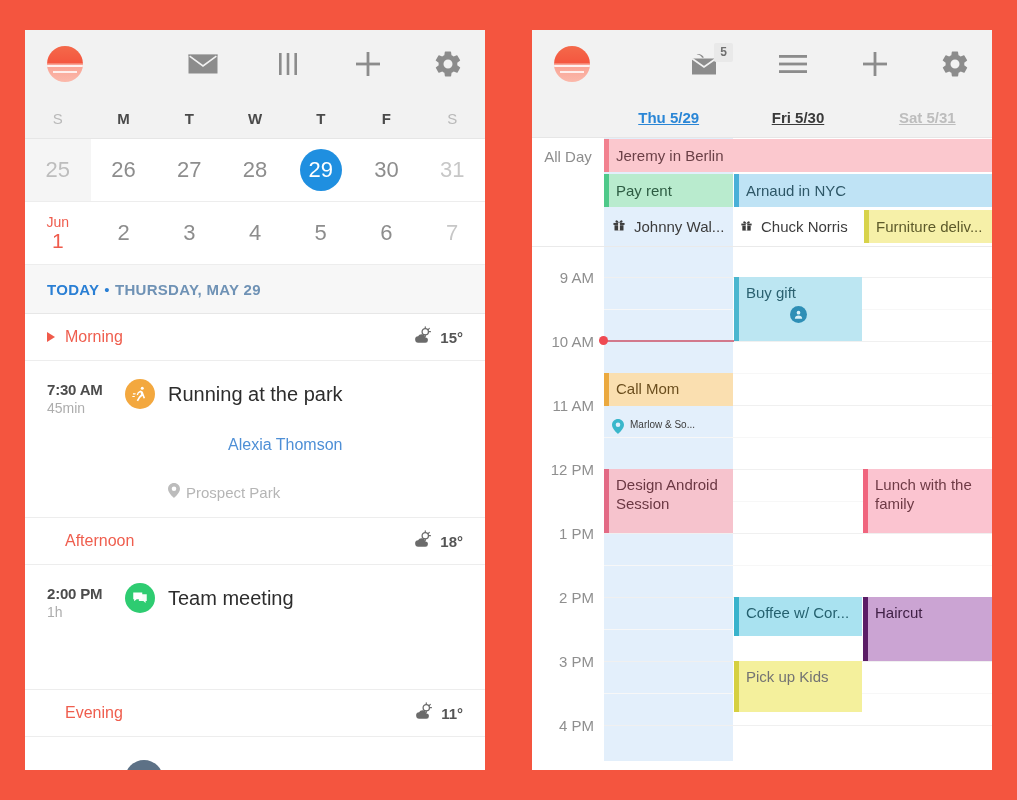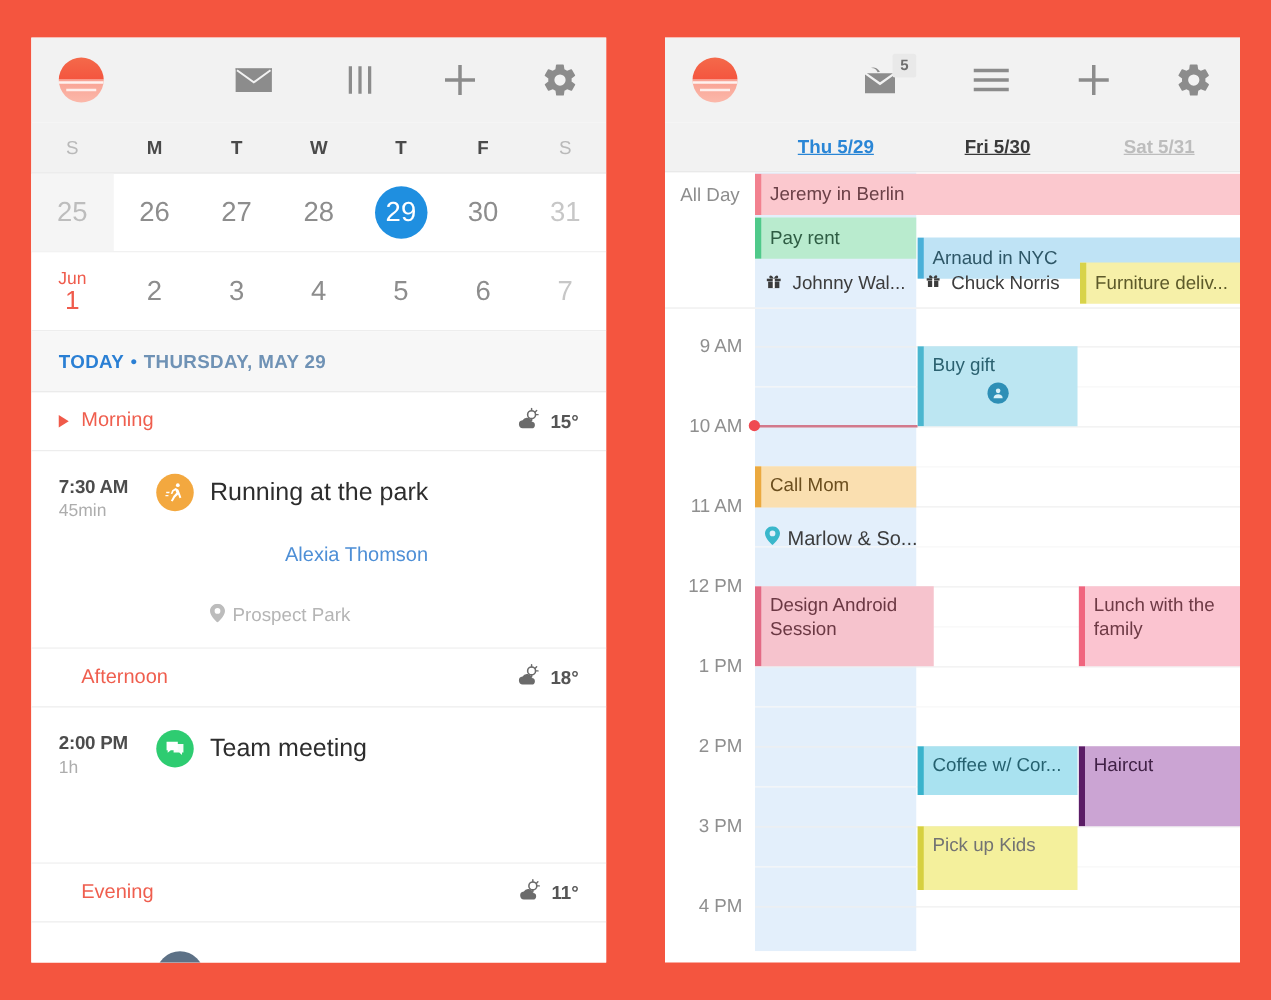--- a/index.html
+++ b/index.html
@@ -171,21 +171,21 @@
   .colwrap{position:absolute;left:72px;right:0;top:0;bottom:0;}
   .col{position:absolute;top:0;bottom:0;}
   .col.sel{background:#e3effb;}
   .hline{position:absolute;left:0;right:0;height:1px;background:#f0f0f0;}
   .hline.half{background:#f7f7f7;}
   .ev{
     position:absolute;box-sizing:border-box;padding:6px 0 0 12px;overflow:hidden;
     font-size:15px;line-height:19px;
   }
   .ev .bar{position:absolute;left:0;top:0;bottom:0;width:5px;}
-  .ev-plain{position:absolute;display:flex;align-items:flex-end;gap:6px;font-size:16px;color:#3c3c3c;white-space:nowrap;overflow:hidden;}
+  .ev-plain{position:absolute;display:flex;align-items:flex-start;gap:6px;font-size:10px;color:#3c3c3c;white-space:nowrap;overflow:hidden;}
   .nowline{position:absolute;height:2px;background:#d2798c;}
   .nowdot{position:absolute;width:9px;height:9px;border-radius:50%;background:#ef4a52;}
   .mini-att{display:flex;gap:5px;margin-top:4px;}
   .mini{width:17px;height:17px;border-radius:50%;overflow:hidden;}
   .mini.person{background:#2e8fb6;display:flex;align-items:center;justify-content:center;color:#cfeaf5;}
 </style>
 </head>
 <body>
 
 <div class="stage">
@@ -457,21 +457,21 @@
         <div class="chip" style="left:0;top:1px;width:388px;background:#fbc8ce;color:#6b4047;padding-left:12px;">
           <span class="bar" style="background:#f2818f;"></span>
           <span>Jeremy in Berlin</span>
         </div>
 
         <div class="chip" style="left:0;top:36px;width:129px;background:#b9ebce;color:#2e5c43;">
           <span class="bar" style="background:#4fc98a;"></span>
           <span>Pay rent</span>
         </div>
 
-        <div class="chip" style="left:130px;top:52px;width:258px;background:#bfe3f5;color:#2e5767;">
+        <div class="chip" style="left:130px;top:36px;width:258px;background:#bfe3f5;color:#2e5767;">
           <span class="bar" style="background:#4ab0d8;"></span>
           <span>Arnaud in NYC</span>
         </div>
 
         <div class="chip-plain" style="left:6px;top:72px;width:122px;">
           <span>
             <svg width="14" height="14" viewBox="0 0 24 24" fill="#3c3c3c">
               <rect x="2.5" y="8.5" width="19" height="3.4"></rect>
                 <rect x="4.3" y="12.4" width="15.4" height="9"></rect>
               <rect x="10.6" y="8.5" width="2.8" height="13" fill="#fff"></rect>
@@ -547,21 +547,21 @@
 
         <div class="ev-plain" style="left:8px;width:122px;top:172px;height:22px;">
           <span>
             <svg width="12" height="15" viewBox="0 0 12 15" fill="#3ab7cb">
               <path d="M6 0C2.7 0 0 2.6 0 5.8 0 10.1 6 15 6 15s6-4.9 6-9.2C12 2.6 9.3 0 6 0zm0 8a2.3 2.3 0 1 1 0-4.6A2.3 2.3 0 0 1 6 8z"></path>
             </svg>
           </span>
           <span>Marlow &amp; So...</span>
         </div>
 
-        <div class="ev" style="left:0;width:143px;top:222px;height:64px;background:#f6c3cd;color:#6b3843;">
+        <div class="ev" style="left:0;width:129px;top:222px;height:64px;background:#f6c3cd;color:#6b3843;">
           <span class="bar" style="background:#e36a85;"></span>
           <div>Design Android Session</div>
         </div>
 
         <div class="ev" style="left:259px;width:129px;top:222px;height:64px;background:#fbc4d0;color:#6e3a45;">
           <span class="bar" style="background:#f0657e;"></span>
           <div>Lunch with the family</div>
         </div>
 
         <div class="ev" style="left:259px;width:129px;top:350px;height:64px;background:#cba4d3;color:#402146;">

